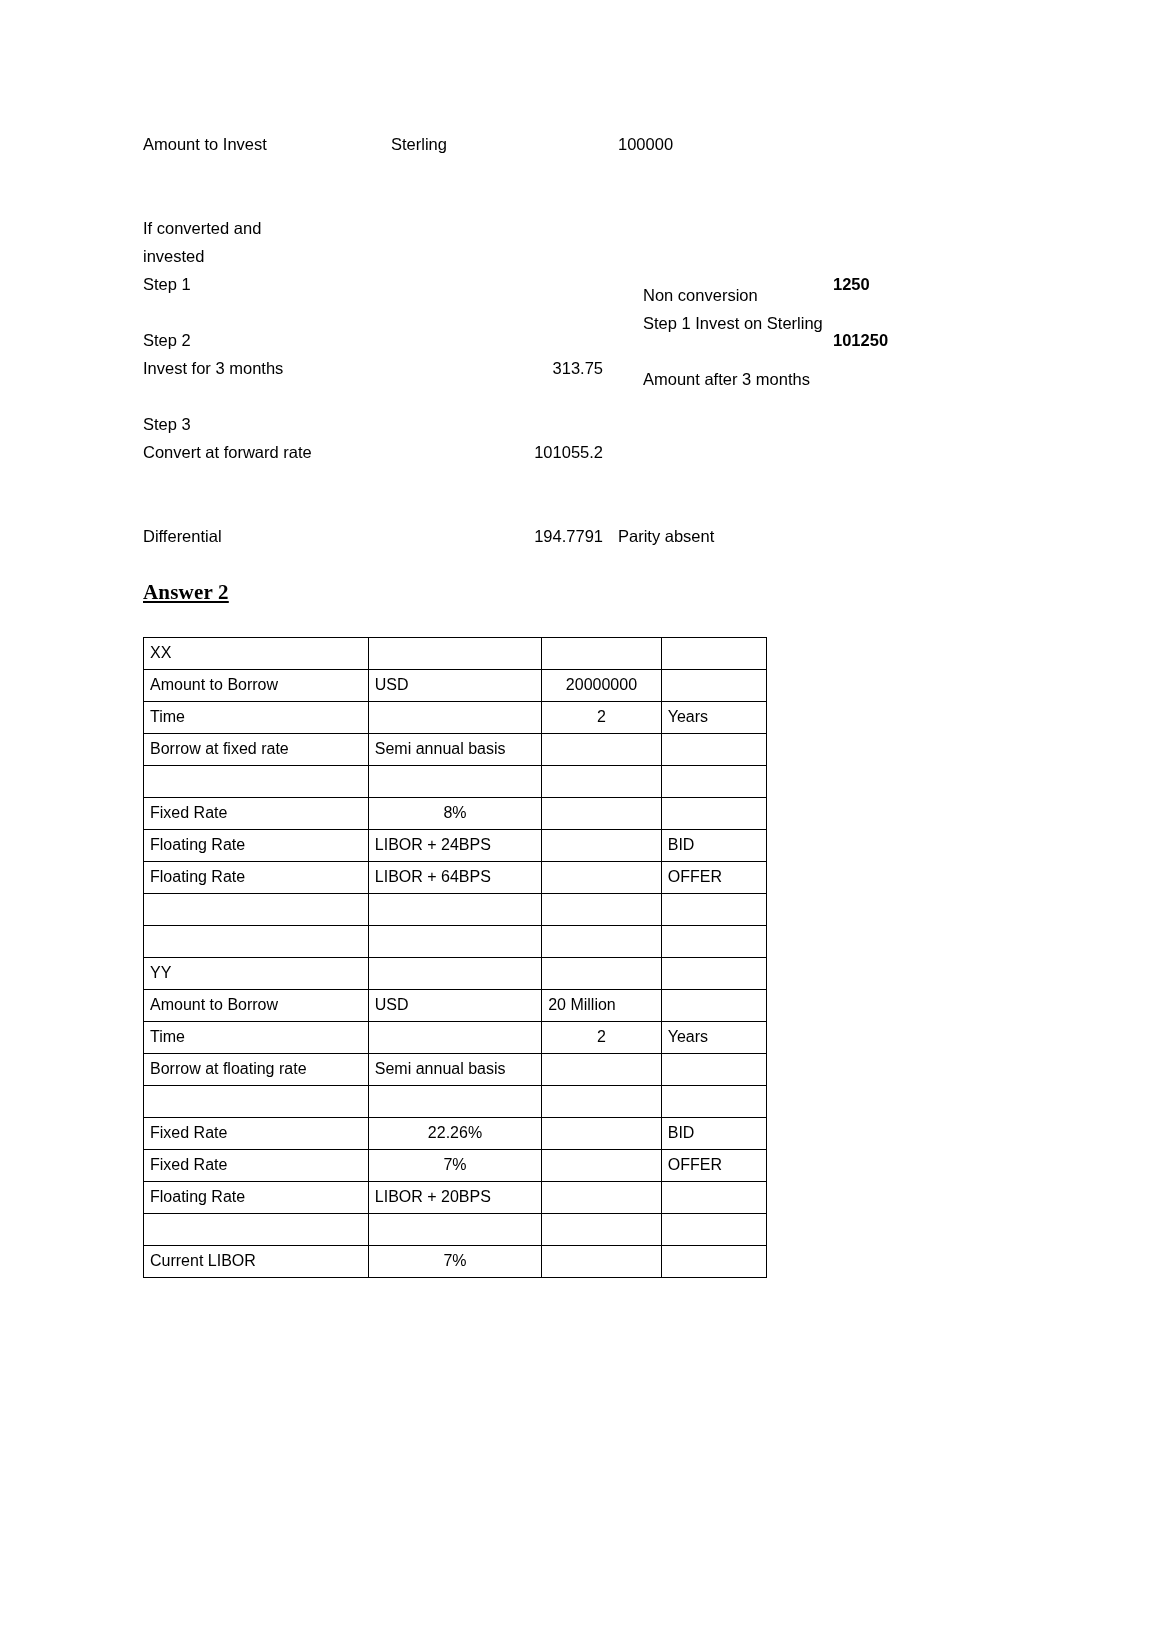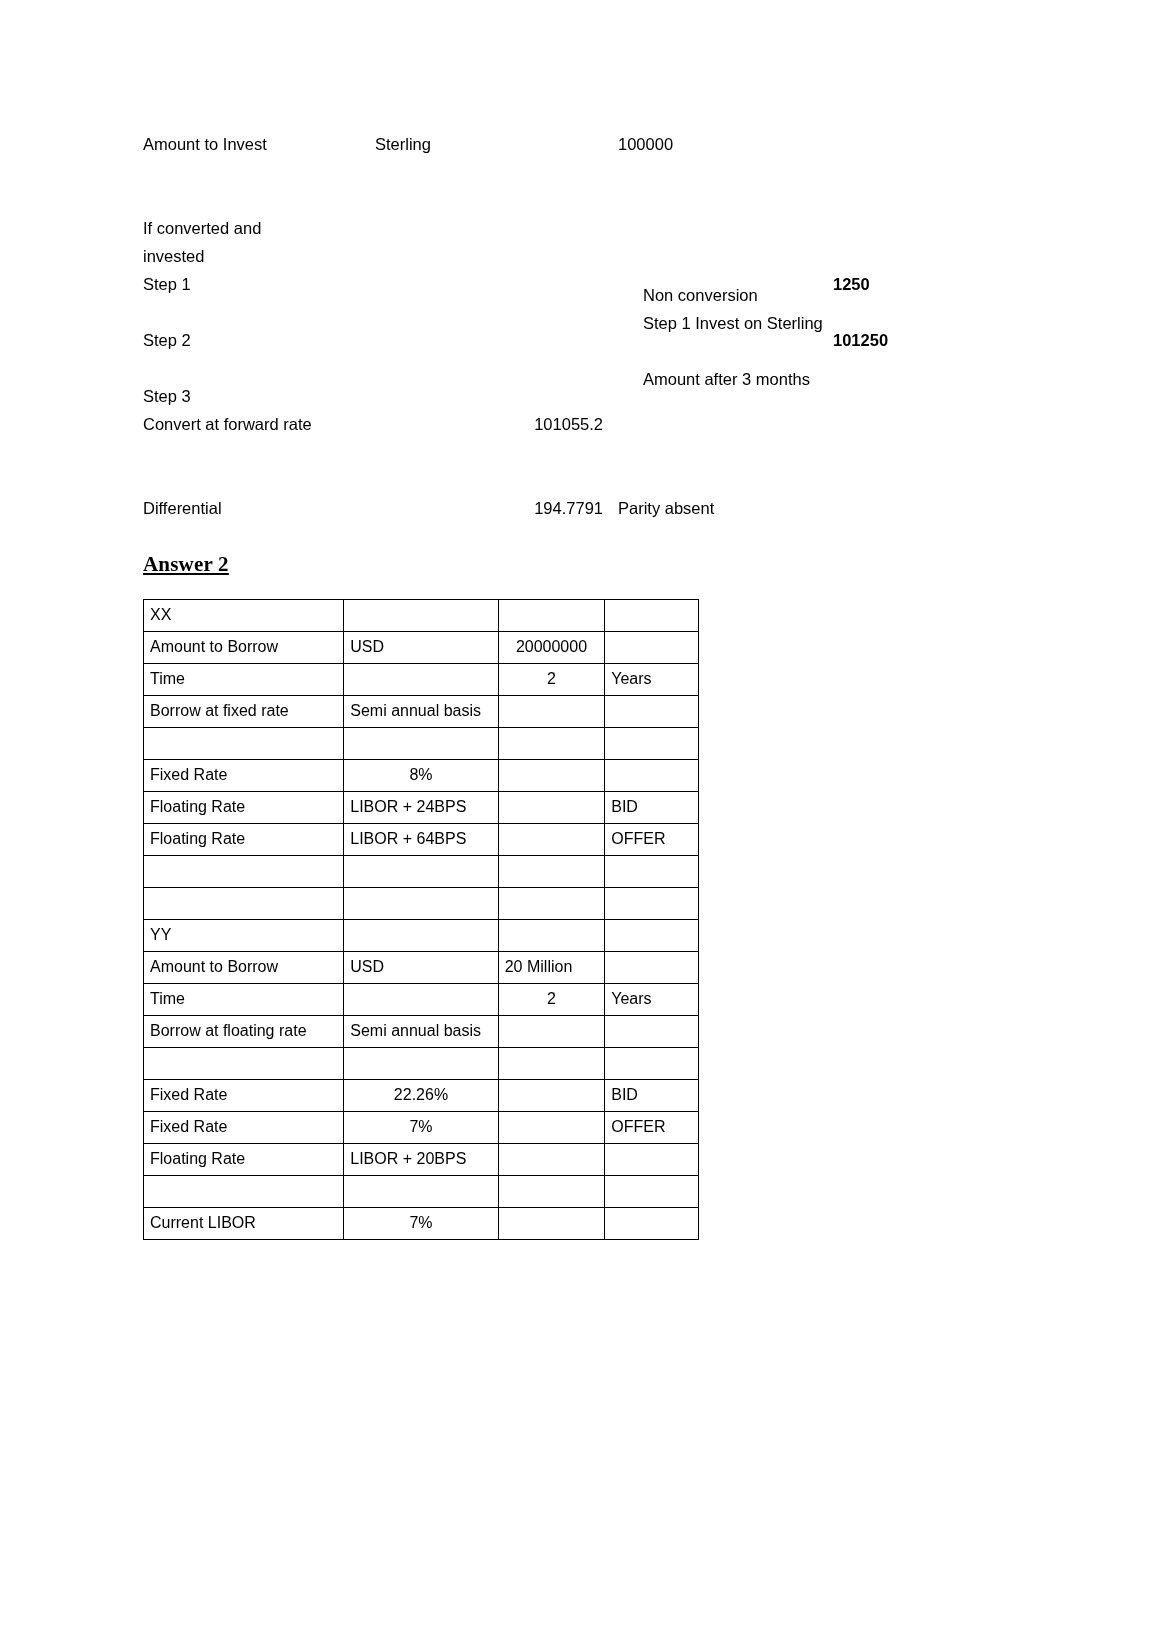--- a/index.html
+++ b/index.html
@@ -38,45 +38,45 @@
   }
   .row {
     position: relative;
     height: 28px;
   }
   .cell {
     position: absolute;
     white-space: nowrap;
   }
   .c-label  { left: 0px; }
-  .c-mid    { left: 232px; }
+  .c-mid    { left: 248px; }
   .c-num    { left: 250px; width: 210px; text-align: right; }
   .c-right  { left: 500px; margin-top: 39px; }
   .c-rnum   { left: 690px; width: 132px; text-align: left; font-weight: bold; }
   .c-after  { left: 475px; }
   .spacer-22 { height: 22px; }
   .spacer-28 { height: 28px; }
   .spacer-34 { height: 34px; }
 
   
   .answer-heading {
     margin-top: 30px;
     font-family: Liberation Serif, serif;
     font-weight: bold;
     font-size: 21px;
     text-decoration: underline;
     letter-spacing: 0.2px;
   }
 
   
   table.data {
-    margin-top: 22px;
+    margin-top: 32px;
     border-collapse: collapse;
     table-layout: fixed;
-    width: 556px;
+    width: 624px;
     font-size: 16px;
   }
   table.data td {
     border: 1px solid #000000;
     padding: 3px 6px 4px 6px;
     vertical-align: top;
     line-height: 24px;
     height: 24px;
     word-wrap: break-word;
     overflow-wrap: break-word;
@@ -121,20 +121,24 @@
 
 
       <div class="spacer-28"></div>
 
       <div class="row">
         <span class="cell c-label">Step 2</span>
         <span class="cell c-right">Amount after 3 months</span>
         <span class="cell c-rnum">101250</span>
       </div>
 
+      <div class="row">
+        <span class="cell c-label">Invest for 3 months</span>
+        <span class="cell c-num">313.75</span>
+      </div>
 
       <div class="spacer-28"></div>
 
       <div class="row">
         <span class="cell c-label">Step 3</span>
       </div>
 
       <div class="row">
         <span class="cell c-label">Convert at forward rate</span>
         <span class="cell c-num">101055.2</span>

